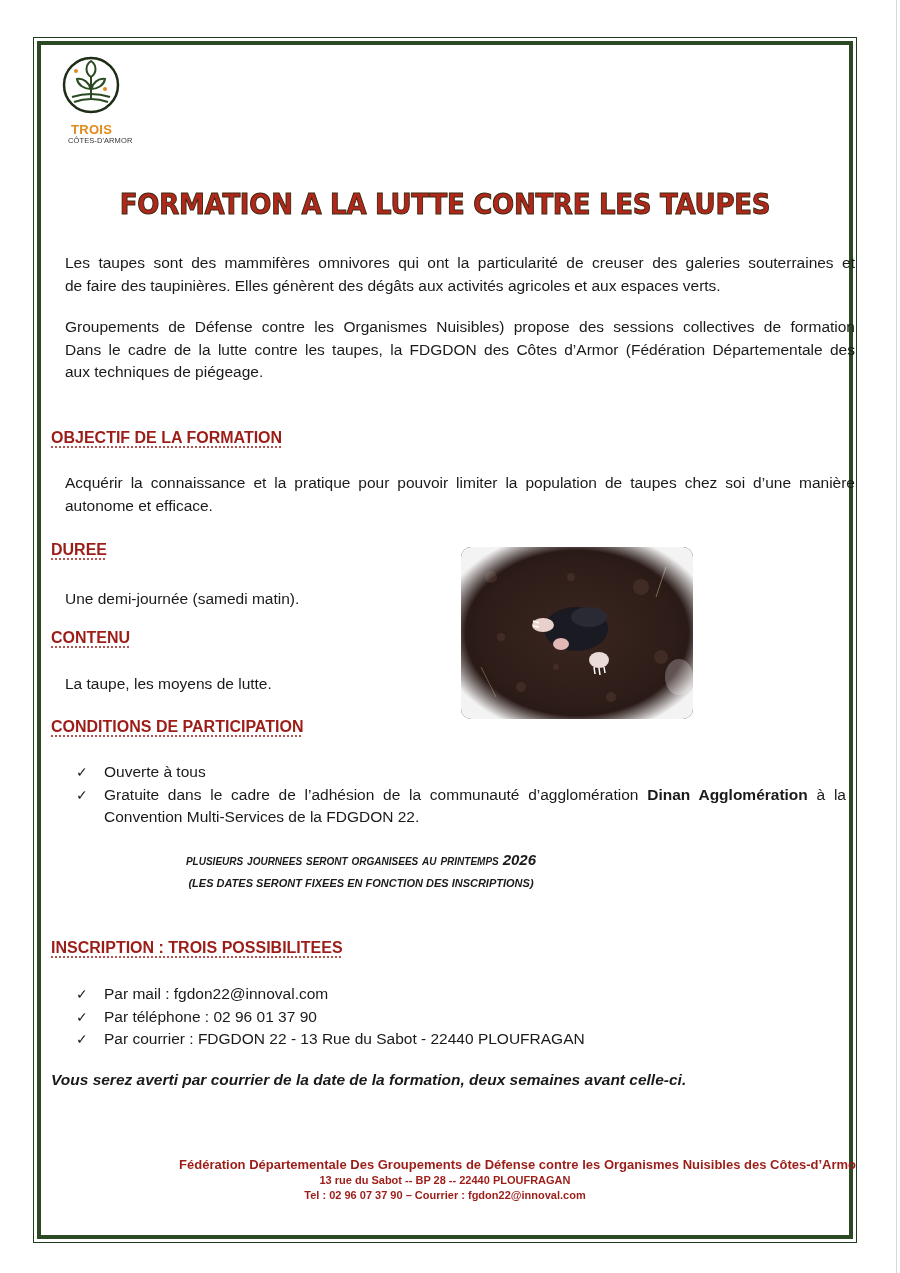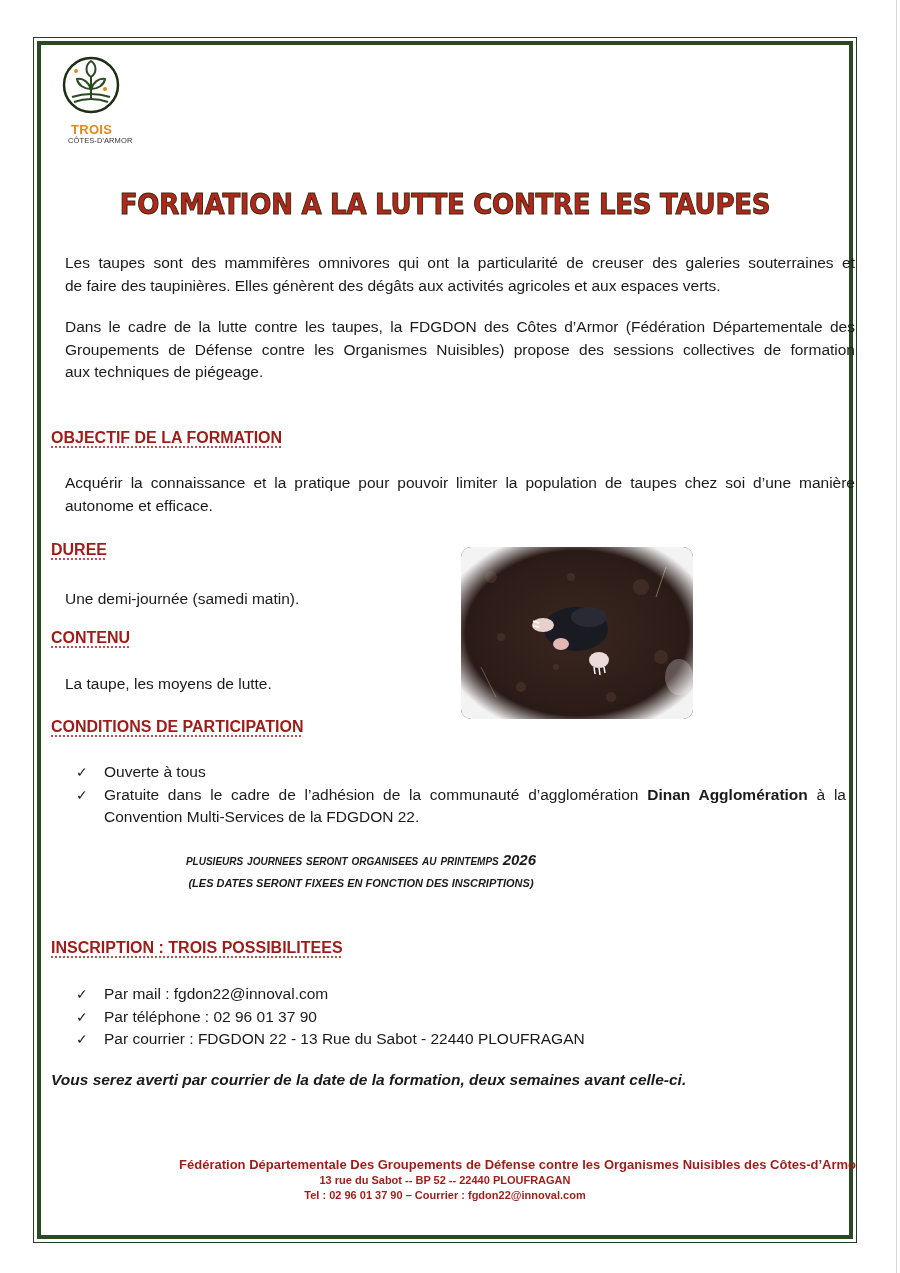--- a/index.html
+++ b/index.html
@@ -76,22 +76,22 @@
     <div class="logo-sub">CÔTES-D'ARMOR</div>
   </div>
 
   <div class="title">FORMATION A LA LUTTE CONTRE LES TAUPES</div>
 
   <div class="para" style="top:207px;">
     <span class="l" style="text-align-last:justify;">Les taupes sont des mammifères omnivores qui ont la particularité de creuser des galeries souterraines et</span>
     <span class="l">de faire des taupinières. Elles génèrent des dégâts aux activités agricoles et aux espaces verts.</span>
   </div>
   <div class="para" style="top:271px;">
+    <span class="l" style="text-align-last:justify;">Groupements de Défense contre les Organismes Nuisibles) propose des sessions collectives de formation</span>
     <span class="l" style="text-align-last:justify;">Dans le cadre de la lutte contre les taupes, la FDGDON des Côtes d’Armor (Fédération Départementale des</span>
-    <span class="l" style="text-align-last:justify;">Groupements de Défense contre les Organismes Nuisibles) propose des sessions collectives de formation</span>
     <span class="l">aux techniques de piégeage.</span>
   </div>
 
   <div class="h" style="top:384px;">OBJECTIF DE LA FORMATION</div>
   <div class="para" style="top:427px;">
     <span class="l" style="text-align-last:justify;">Acquérir la connaissance et la pratique pour pouvoir limiter la population de taupes chez soi d’une manière</span>
     <span class="l">autonome et efficace.</span>
   </div>
 
   <div class="h" style="top:496px;">DUREE</div>
@@ -175,16 +175,16 @@
     </li>
     <li>
       <span class="chk">✓</span>
       <span>Par courrier : FDGDON 22 - 13 Rue du Sabot - 22440 PLOUFRAGAN</span>
     </li>
   </ul>
 
   <div class="notice" style="top:1026px;">Vous serez averti par courrier de la date de la formation, deux semaines avant celle-ci.</div>
 
   <div class="footer" style="top:1112px; font-size:13px; left:10px; width:805px; text-align:right; white-space:nowrap; overflow:hidden;">Fédération Départementale Des Groupements de Défense contre les Organismes Nuisibles des Côtes-d’Armo</div>
-  <div class="footer" style="top:1129px; font-size:11px;">13 rue du Sabot -- BP 52   --   22440 PLOUFRAGAN</div>
-  <div class="footer" style="top:1144px; font-size:11px;">Tel : 02 96 01 37 90 – Courrier : fgdon22@innoval.com</div>
+  <div class="footer" style="top:1129px; font-size:11px;">13 rue du Sabot -- BP 28   --   22440 PLOUFRAGAN</div>
+  <div class="footer" style="top:1144px; font-size:11px;">Tel : 02 96 07 37 90 – Courrier : fgdon22@innoval.com</div>
 
 </div>
 
 </body></html>

